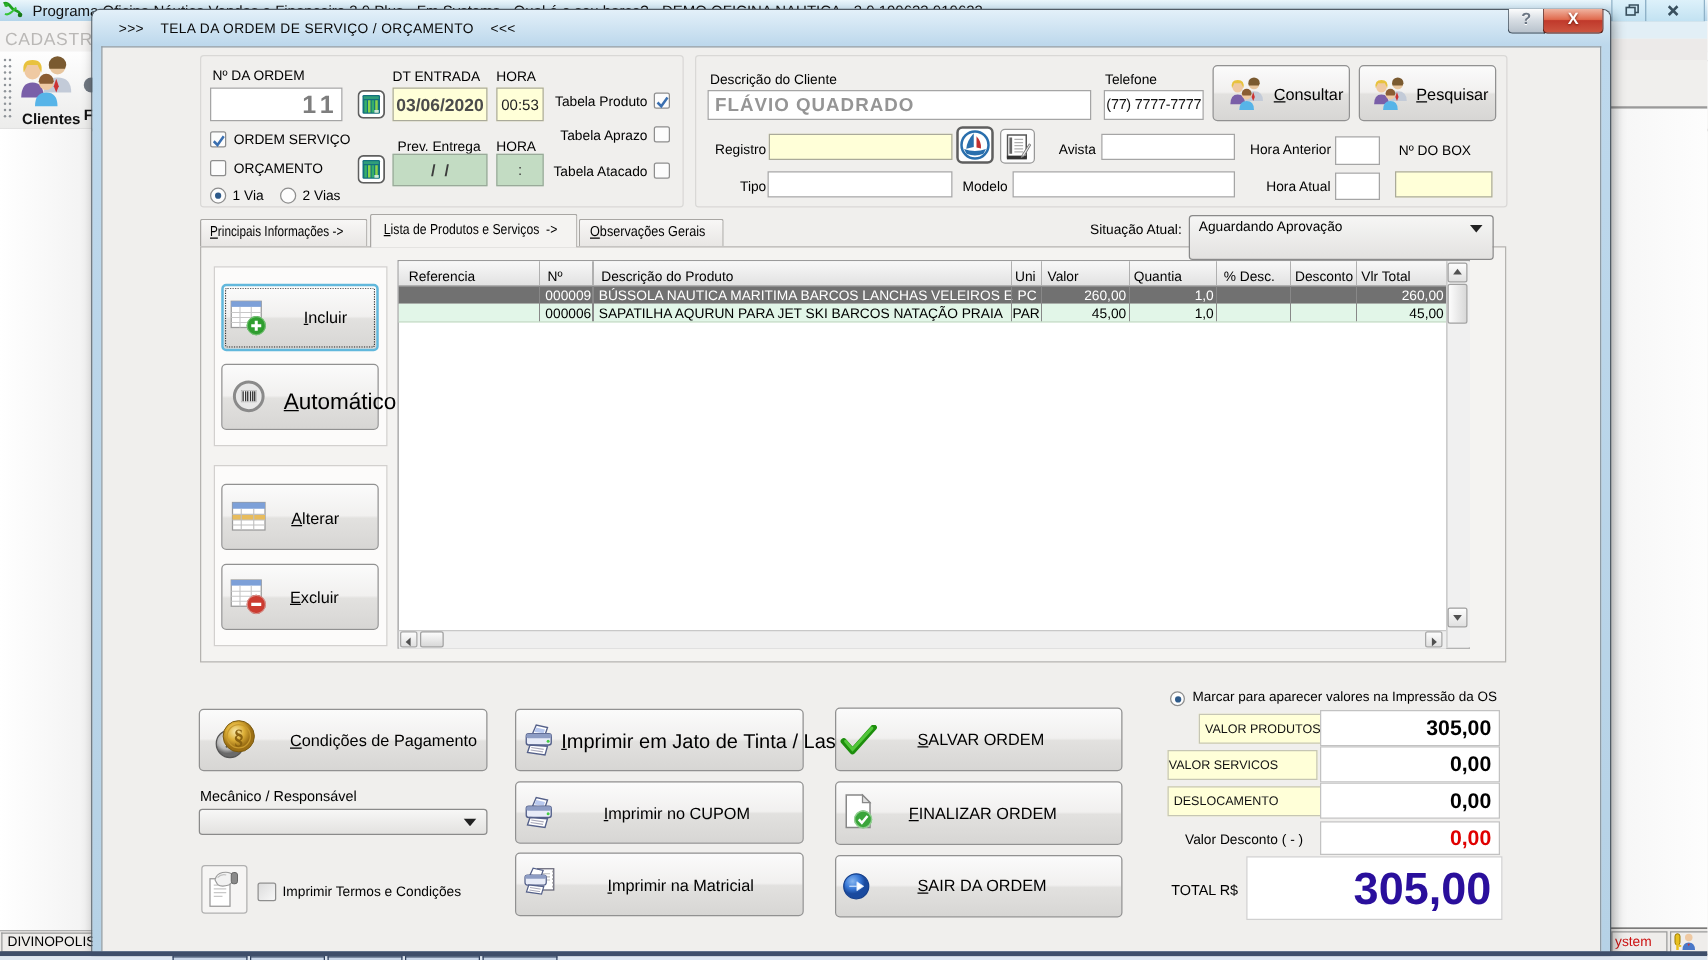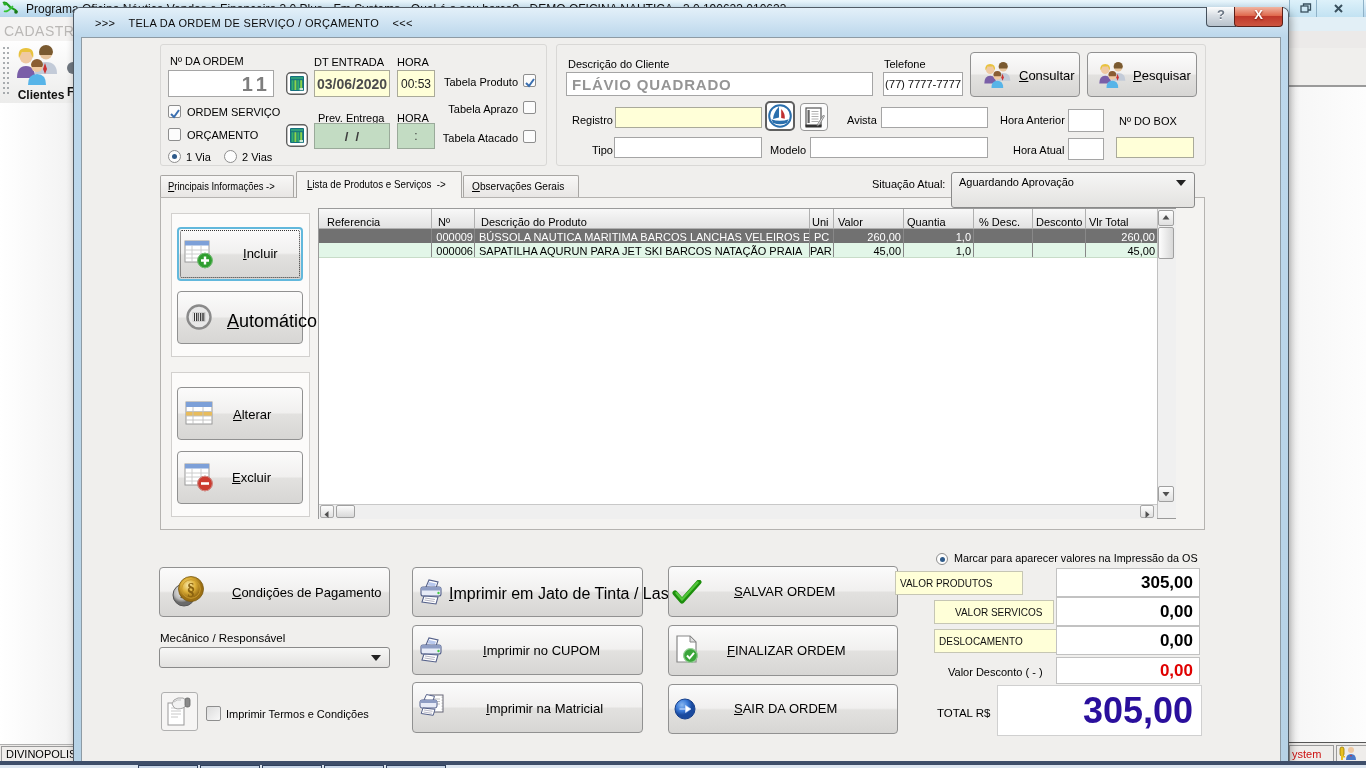--- a/index.html
+++ b/index.html
@@ -447,22 +447,22 @@
       </defs>
       <circle cx="11" cy="11" r="10" fill="url(#bg2)" stroke="#16408c" stroke-width="1"></circle>
       <path d="M5.5 11 h6 v-3.6 l5.5 3.6 -5.5 3.6 v-3.6z" fill="#fff" stroke="#d8e8ff" stroke-width="0.6"></path>
     </svg></div>
 <div class="abs" style="left:734px;top:701px;font-size:13px;"><u>S</u>AIR DA ORDEM</div>
 
 <div class="abs" style="left:936px;top:553px;width:12px;height:12px;border-radius:50%;background:#fdfdfd;border:1px solid #8e8e8e;box-sizing:border-box;">
     <div style="position:absolute;left:2.5px;top:2.5px;width:5px;height:5px;border-radius:50%;background:#2e5a8a;"></div>
   </div>
 <div class="abs" style="left:954px;top:552px;font-size:10.8px;">Marcar para aparecer valores na Impressão da OS</div>
-<div class="abs yb" style="left:895px;top:571px;width:128px;height:24px;font-size:10px;padding:6px 0 0 4px;color:#111;border-color:#c6c6b4;">VALOR PRODUTOS</div>
+<div class="abs yb" style="left:959px;top:571px;width:128px;height:24px;font-size:10px;padding:6px 0 0 4px;color:#111;border-color:#c6c6b4;">VALOR PRODUTOS</div>
 <div class="abs tb" style="left:1056px;top:568px;width:144px;height:29px;border-color:#c2c2c2;font-size:17px;font-weight:bold;text-align:right;padding:4px 6px 0 0;">305,00</div>
-<div class="abs yb" style="left:934px;top:600px;width:120px;height:24px;font-size:10px;padding:6px 0 0 20px;color:#111;border-color:#c6c6b4;">VALOR SERVICOS</div>
+<div class="abs yb" style="left:934px;top:600px;width:120px;height:24px;font-size:10px;padding:6px 0 0 0;color:#111;border-color:#c6c6b4;">VALOR SERVICOS</div>
 <div class="abs tb" style="left:1056px;top:597px;width:144px;height:29px;border-color:#c2c2c2;font-size:17px;font-weight:bold;text-align:right;padding:4px 6px 0 0;">0,00</div>
 <div class="abs yb" style="left:934px;top:629px;width:144px;height:24px;font-size:10px;padding:6px 0 0 4px;color:#111;border-color:#c6c6b4;">DESLOCAMENTO</div>
 <div class="abs tb" style="left:1056px;top:626px;width:144px;height:29px;border-color:#c2c2c2;font-size:17px;font-weight:bold;text-align:right;padding:4px 6px 0 0;">0,00</div>
 <div class="abs" style="left:948px;top:666px;font-size:11px;">Valor Desconto ( - )</div>
 <div class="abs tb" style="left:1056px;top:657px;width:144px;height:27px;border-color:#c2c2c2;font-size:17px;font-weight:bold;color:#e00000;text-align:right;padding:3px 6px 0 0;">0,00</div>
 <div class="abs lbl" style="left:937px;top:707px;font-size:11.5px;">TOTAL R$</div>
 <div class="abs" style="left:997px;top:685px;width:205px;height:51px;background:#fff;border:1px solid #d0d0d0;box-sizing:border-box;font-size:36px;font-weight:bold;color:#2a0f9c;text-align:right;padding:4px 8px 0 0;">305,00</div>
 
 </body></html>

